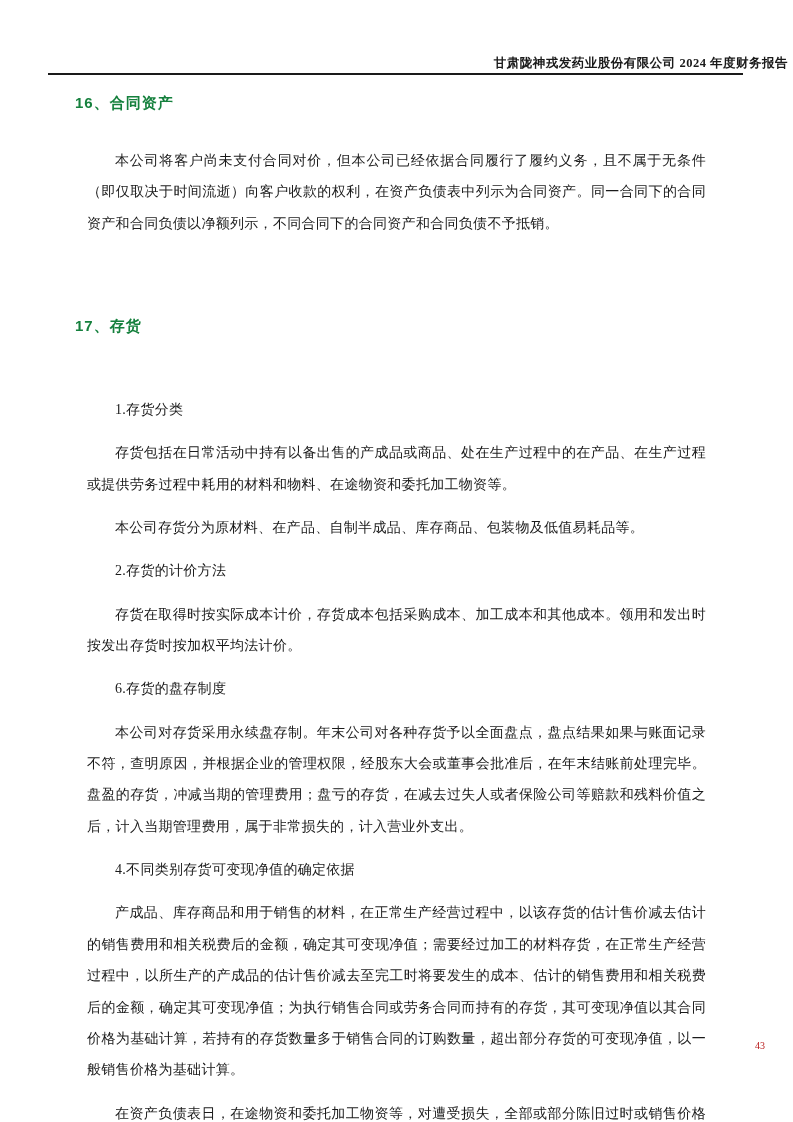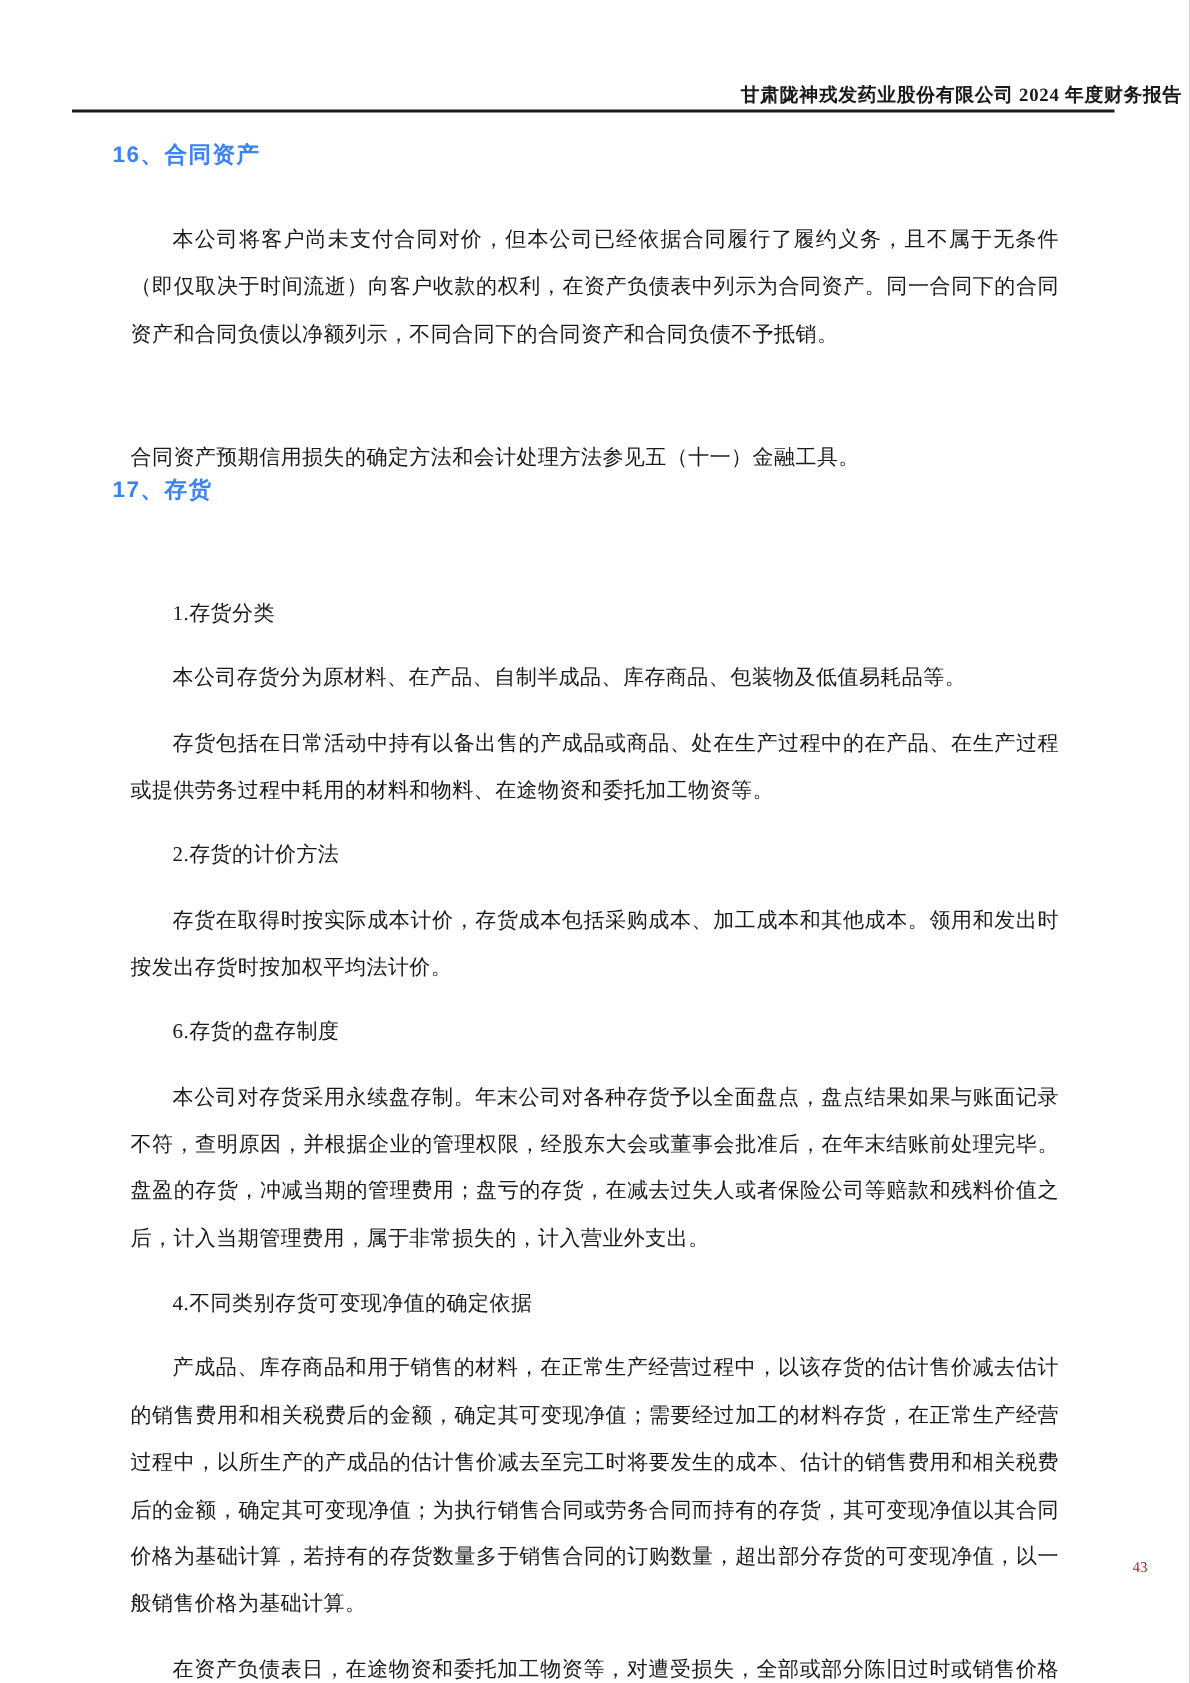--- a/index.html
+++ b/index.html
@@ -36,21 +36,21 @@
     background: #1a1a1a;
   }
   .h-section {
     position: absolute;
     left: 75px;
     margin: 0;
     font-family: "Liberation Sans", "DejaVu Sans", sans-serif;
     font-size: 15px;
     font-weight: bold;
     letter-spacing: 1px;
-    color: #3b82f6;
+    color: #15803d;
   }
   #h16 { top: 94px; }
   #h17 { top: 317px; }
   .body-block {
     position: absolute;
     left: 75px;
     width: 643px;
     font-size: 14px;
     line-height: 31.35px;
     text-align: justify;
@@ -80,30 +80,27 @@
   <div class="header-text">甘肃陇神戎发药业股份有限公司 2024 年度财务报告</div>
 
   <div class="header-rule"></div>
 
   <h2 class="h-section" id="h16">16、合同资产</h2>
 
   <div class="body-block" id="p16-1">
     <p>本公司将客户尚未支付合同对价，但本公司已经依据合同履行了履约义务，且不属于无条件（即仅取决于时间流逝）向客户收款的权利，在资产负债表中列示为合同资产。同一合同下的合同资产和合同负债以净额列示，不同合同下的合同资产和合同负债不予抵销。</p>
   </div>
 
-  <div class="body-block" id="p16-2">
-    <p class="no-indent">合同资产预期信用损失的确定方法和会计处理方法参见五（十一）金融工具。</p>
-  </div>
 
   <h2 class="h-section" id="h17">17、存货</h2>
 
   <div class="body-block" id="sec17-body">
     <p>1.存货分类</p>
+    <p>存货包括在日常活动中持有以备出售的产成品或商品、处在生产过程中的在产品、在生产过程或提供劳务过程中耗用的材料和物料、在途物资和委托加工物资等。</p>
     <p>本公司存货分为原材料、在产品、自制半成品、库存商品、包装物及低值易耗品等。</p>
-    <p>存货包括在日常活动中持有以备出售的产成品或商品、处在生产过程中的在产品、在生产过程或提供劳务过程中耗用的材料和物料、在途物资和委托加工物资等。</p>
     <p>2.存货的计价方法</p>
     <p>存货在取得时按实际成本计价，存货成本包括采购成本、加工成本和其他成本。领用和发出时按发出存货时按加权平均法计价。</p>
     <p>6.存货的盘存制度</p>
     <p>本公司对存货采用永续盘存制。年末公司对各种存货予以全面盘点，盘点结果如果与账面记录不符，查明原因，并根据企业的管理权限，经股东大会或董事会批准后，在年末结账前处理完毕。盘盈的存货，冲减当期的管理费用；盘亏的存货，在减去过失人或者保险公司等赔款和残料价值之后，计入当期管理费用，属于非常损失的，计入营业外支出。</p>
     <p>4.不同类别存货可变现净值的确定依据</p>
     <p>产成品、库存商品和用于销售的材料，在正常生产经营过程中，以该存货的估计售价减去估计的销售费用和相关税费后的金额，确定其可变现净值；需要经过加工的材料存货，在正常生产经营过程中，以所生产的产成品的估计售价减去至完工时将要发生的成本、估计的销售费用和相关税费后的金额，确定其可变现净值；为执行销售合同或劳务合同而持有的存货，其可变现净值以其合同价格为基础计算，若持有的存货数量多于销售合同的订购数量，超出部分存货的可变现净值，以一般销售价格为基础计算。</p>
     <p>在资产负债表日，在途物资和委托加工物资等，对遭受损失，全部或部分陈旧过时或销售价格低于成本的存货，按存货成本与可变现净值孰低提取或调整存货跌价准备。</p>
   </div>
 
   <div class="page-number">43</div>

